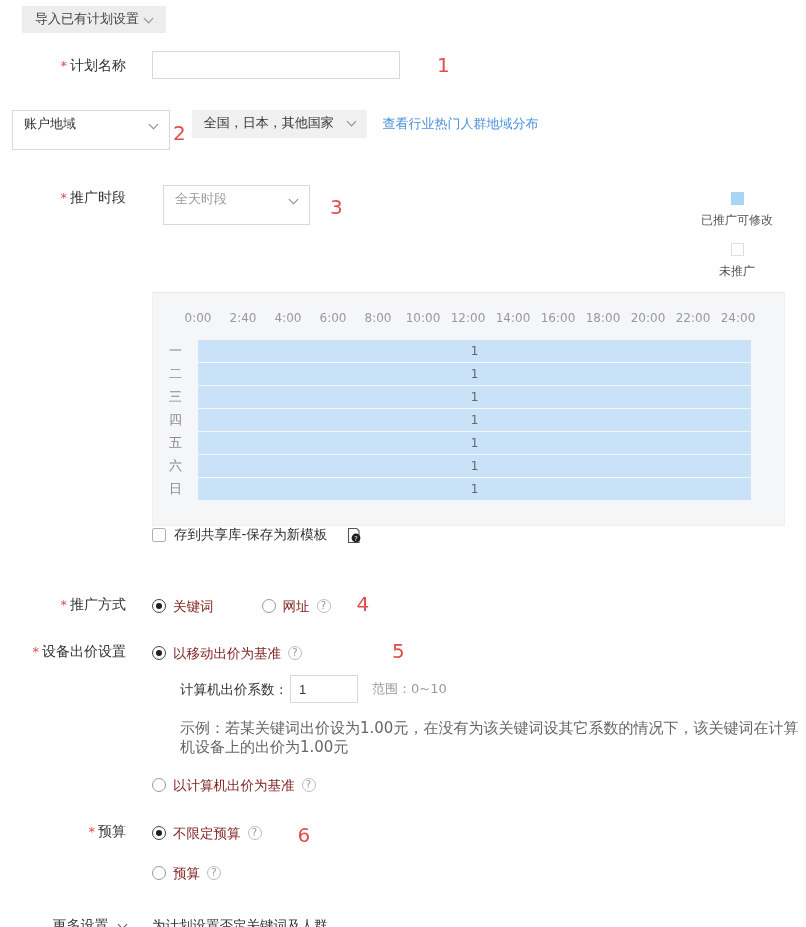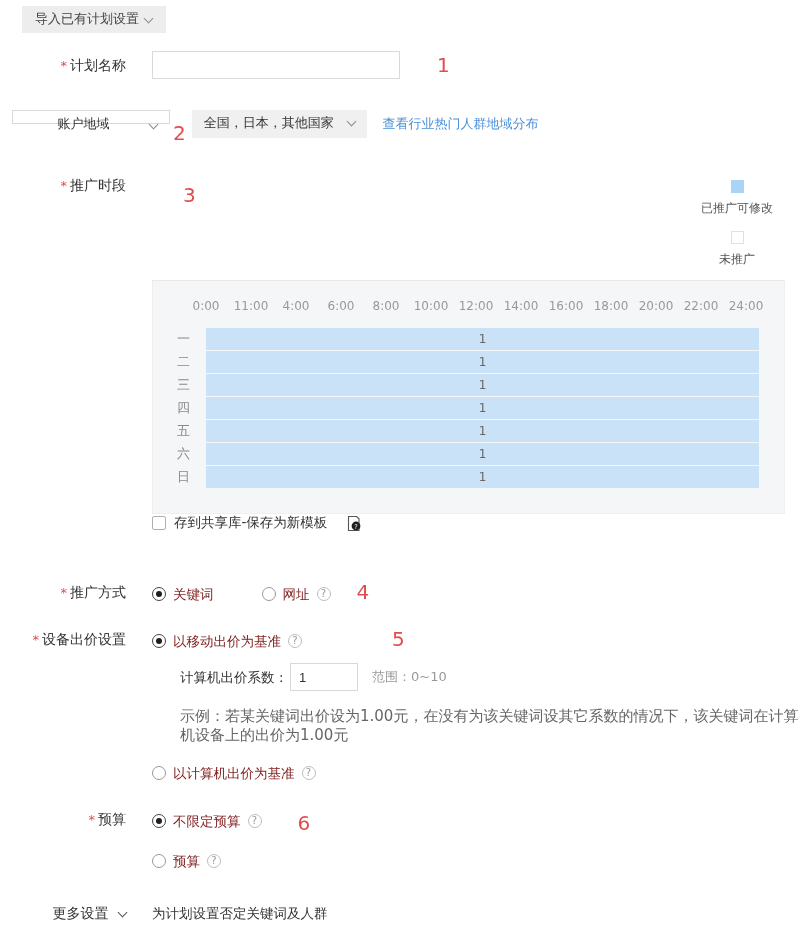--- a/index.html
+++ b/index.html
@@ -26,40 +26,40 @@
   .req { color:#e24c4c; margin-right:3px; font-size:13px; }
   .rcontent { display:flex; align-items:flex-start; }
 
   .annot { color:#e24c4c; font-size:20px; line-height:20px; position:relative;
     font-family:"DejaVu Sans",sans-serif; }
 
   
   .text-input { border:1px solid #d9d9d9; height:28px; width:248px;
     padding:0 8px; font-size:13px; color:#333; outline:none; background:#fff; }
   .selectbox { position:relative; border:1px solid #d9d9d9; background:#fff;
-    height:14px; line-height:26px; padding:0 26px 0 11px; font-size:13px;
-    color:#333; cursor:pointer;text-align:center; }
+    height:40px; line-height:26px; padding:0 26px 0 11px; font-size:13px;
+    color:#333; cursor:pointer; }
   .selectbox .chev { position:absolute; right:12px; top:10px; }
   .selectbox.muted { color:#999; }
   .gray-btn { background:#f0f0f0; height:28px; line-height:28px;
     padding:0 12px; font-size:13px; color:#333; cursor:pointer; white-space:nowrap; }
   .link { color:#4a90d9; font-size:13px; line-height:28px; text-decoration:none; cursor:pointer; }
 
   
   .sched { width:633px; }
   .sched-head { display:flex; align-items:flex-start; padding:2px 12px 12px 11px;
     border-bottom:1px solid #e8e8e8; }
   .legend { margin-left:auto; display:flex; align-items:center; gap:7px;
     font-size:12px; color:#555; padding-top:7px;flex-direction:column; }
   .sw { width:13px; height:13px; display:inline-block; }
   .sw-blue { background:#aad4f5; }
   .sw-white { background:#fff; border:1px solid #e0e0e0; }
   .legend .gap { width:10px; }
   .sched-panel { background:#f5f6f7; border:1px solid #efefef; border-top:none;
-    padding:16px 0 0 8px; height:233px; }
+    padding:16px 0 0 0; height:233px; }
   .hours { position:relative; height:22px; margin-left:45px; width:553px;
     font-size:12px; color:#999; margin-bottom:9px; }
   .hours span { position:absolute; transform:translateX(-50%); top:2px; }
   .drow { display:flex; align-items:center; height:22px; margin-bottom:1px; }
   .dlabel { width:45px; flex:0 0 45px; text-align:center; color:#8a8a8a;
     font-size:13px; }
   .dbar { width:553px; height:22px; background:#c9e2f8; display:flex;
     align-items:center; justify-content:center; font-size:12px; color:#666;
     cursor:pointer; }
 
@@ -125,33 +125,37 @@
   </div>
 </div>
 
 
 <div class="row" style="margin-top:33px;">
   <div class="rlabel">
     <span class="req">*</span><span>推广时段</span>
   </div>
   <div class="sched" style="margin-left:12px;">
     <div class="sched-head">
+      <div class="selectbox muted" style="width:147px;">
+        <span>全天时段</span>
+        <i class="chev"></i>
+      </div>
       <span class="annot" style="margin-left:20px; top:12px;">3</span>
       <div class="legend">
         <span class="sw sw-blue"></span>
         <span>已推广可修改</span>
         <span class="gap"></span>
         <span class="sw sw-white"></span>
         <span>未推广</span>
       </div>
     </div>
     <div class="sched-panel">
       <div class="hours">
         <span style="left:0px">0:00</span>
-        <span style="left:45px">11:00</span>
+        <span style="left:45px">2:40</span>
         <span style="left:90px">4:00</span>
         <span style="left:135px">6:00</span>
         <span style="left:180px">8:00</span>
         <span style="left:225px">10:00</span>
         <span style="left:270px">12:00</span>
         <span style="left:315px">14:00</span>
         <span style="left:360px">16:00</span>
         <span style="left:405px">18:00</span>
         <span style="left:450px">20:00</span>
         <span style="left:495px">22:00</span>

